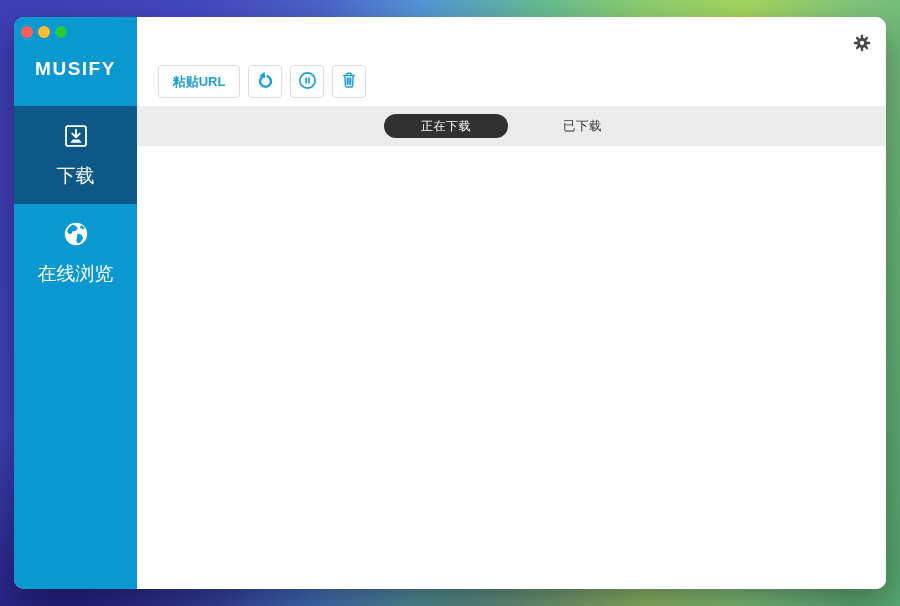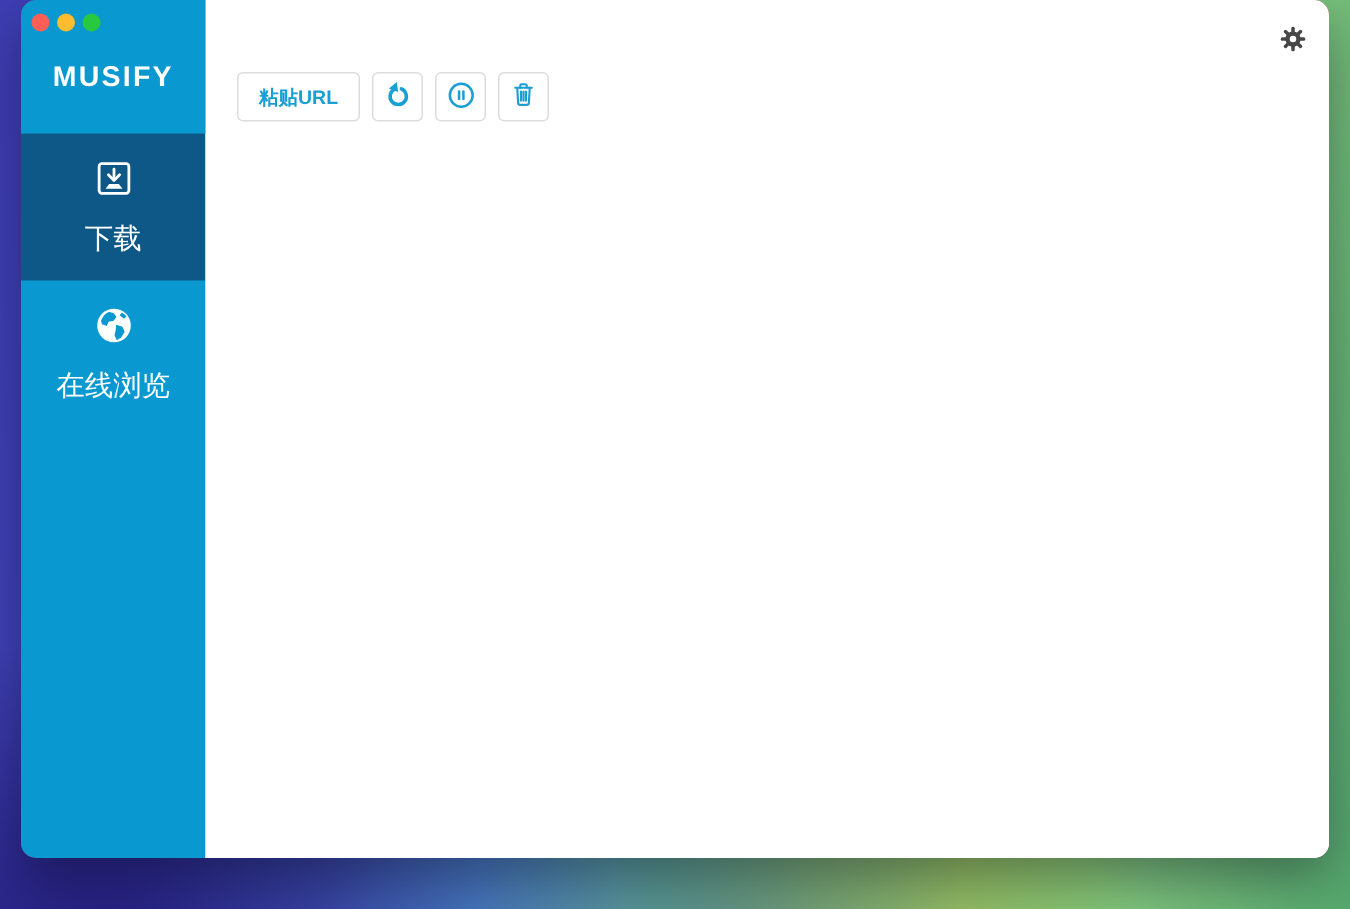--- a/index.html
+++ b/index.html
@@ -5,24 +5,24 @@
   * { margin:0; padding:0; box-sizing:border-box; }
   html,body { width:900px; height:606px; overflow:hidden; }
   body {
     font-family:"Liberation Sans","DejaVu Sans",sans-serif;
     background:
       radial-gradient(55% 45% at 8% 102%, rgba(18,8,88,.62), rgba(18,8,88,0) 70%),
       radial-gradient(40% 35% at 55% 104%, rgba(40,30,140,.35), rgba(40,30,140,0) 70%),
       linear-gradient(100deg,#3f3eb5 0%,#4549c0 20%,#4c64ca 32%,#5597d8 42%,#68bd93 54%,#8ecf6f 64%,#a5d75f 74%,#7ec47e 86%,#55a86e 100%);
   }
   .window {
-    position:absolute; left:14px; top:0; width:872px; height:572px;
+    position:absolute; left:14px; top:17px; width:872px; height:572px;
     border-radius:10px; overflow:hidden; display:flex;
     box-shadow:0 14px 36px rgba(0,0,20,.40);
-    background:#be185d;
+    background:#c4b5fd;
   }
   
   .sidebar { width:123px; flex:0 0 123px; background:#0998cf; position:relative; display:flex; flex-direction:column; }
   .traffic { position:absolute; left:7px; top:9px; display:flex; gap:5px; }
   .traffic span { width:12px; height:12px; border-radius:50%; display:block; }
   .dot-red { background:#ff5f57; }
   .dot-yellow { background:#febc2e; }
   .dot-green { background:#28c840; }
   .logo-area { height:89px; display:flex; align-items:center; justify-content:center; padding-top:14px; }
   .logo { color:#fff; font-size:19px; font-weight:bold; letter-spacing:1.5px; }
@@ -143,17 +143,21 @@
             <rect x="10.6" y="2.2" width="2.8" height="19.6" rx="1.2" transform="rotate(45 12 12)"></rect>
             <rect x="10.6" y="2.2" width="2.8" height="19.6" rx="1.2" transform="rotate(90 12 12)"></rect>
             <rect x="10.6" y="2.2" width="2.8" height="19.6" rx="1.2" transform="rotate(135 12 12)"></rect>
             <circle cx="12" cy="12" r="6.1"></circle>
             <circle cx="12" cy="12" r="2.6" fill="#ffffff"></circle>
           </svg>
         </span>
       </button>
     </div>
 
+    <div class="tabstrip">
+      <div class="tab-pill">正在下载</div>
+      <div class="tab-plain">已下载</div>
+    </div>
 
     <div class="content"></div>
 
   </div>
 </div>
 
 </body></html>

